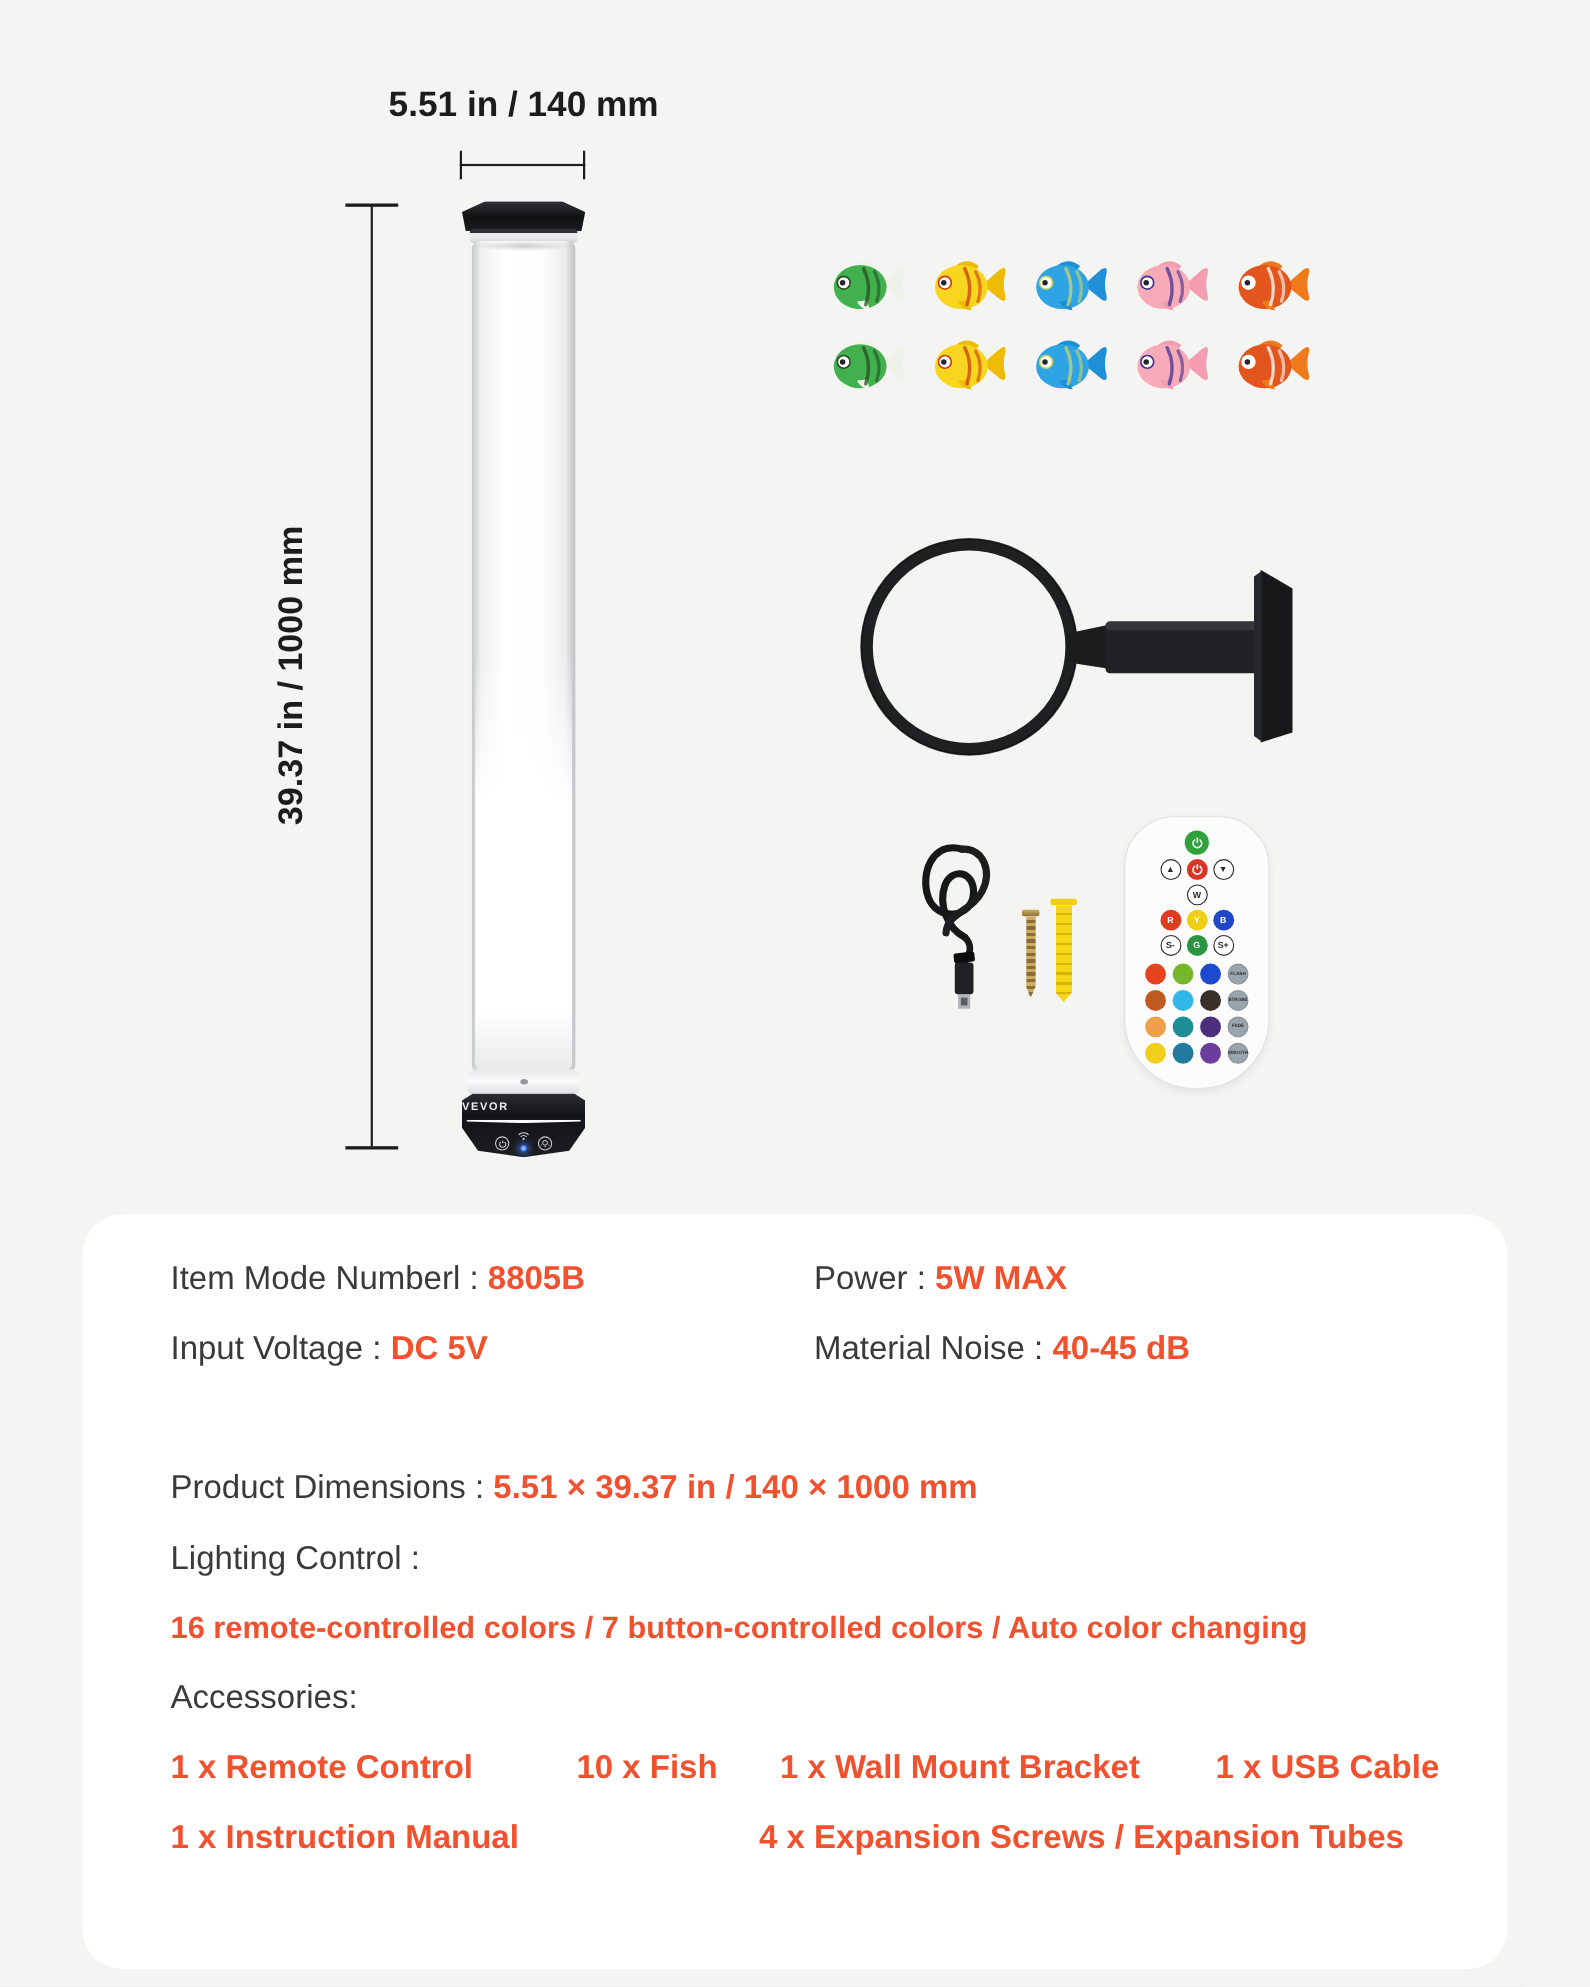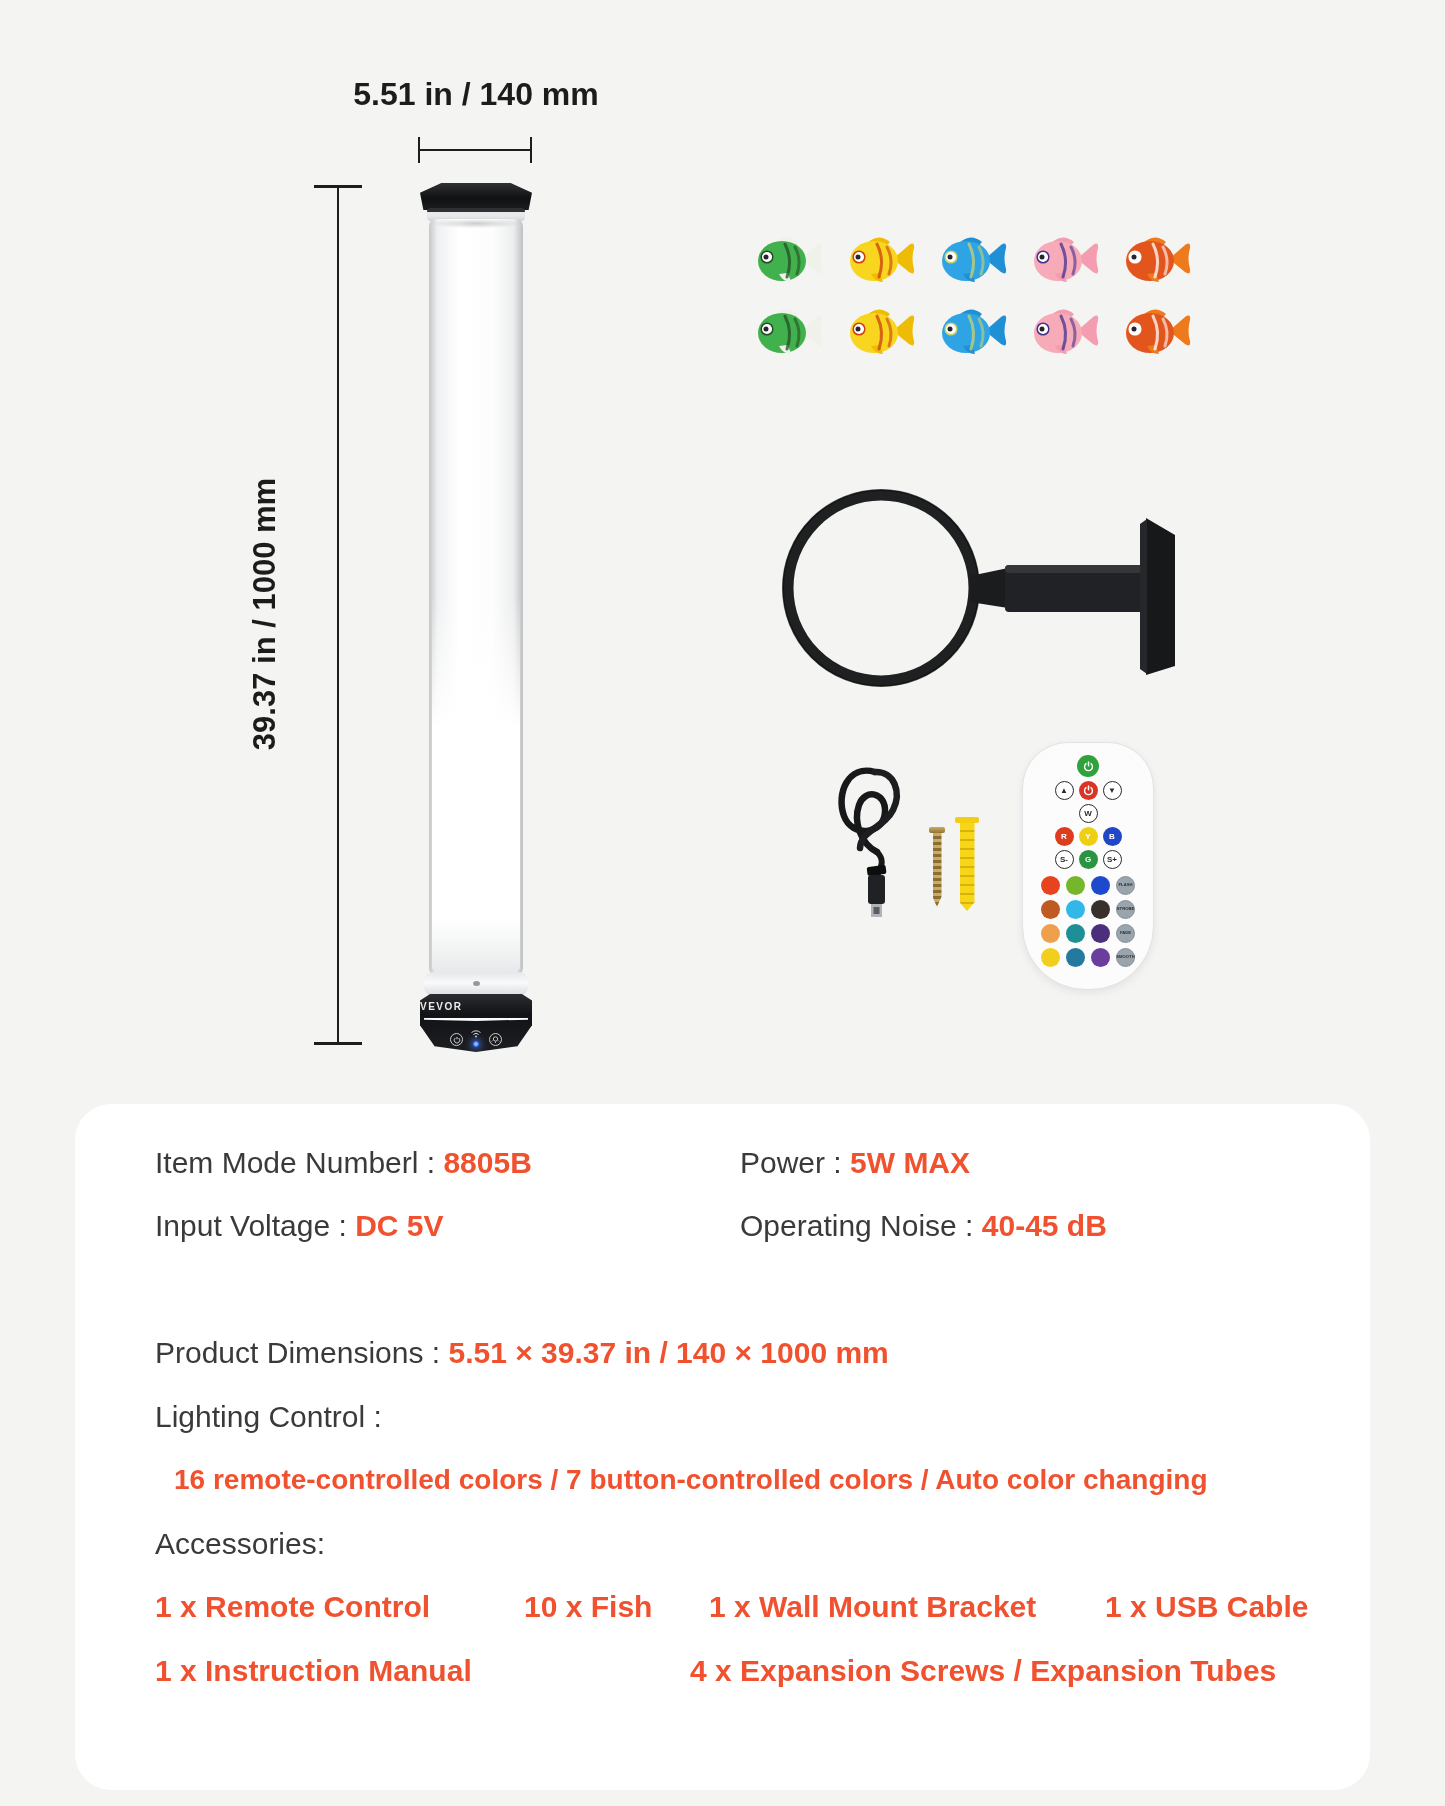--- a/index.html
+++ b/index.html
@@ -88,21 +88,21 @@
   .r-grid{display:grid;grid-template-columns:repeat(4,19px);gap:5px 6px;margin-top:3px;}
 
   
   .spec-card{position:absolute;left:75px;top:1104px;width:1295px;height:686px;
     background:var(--card);border-radius:36px;}
   .spec-row{position:absolute;left:80px;right:60px;height:36px;font-size:30px;line-height:36px;white-space:nowrap;}
   .s-label{color:var(--text);}
   .s-value{color:var(--accent);font-weight:bold;}
   .col2{position:absolute;left:585px;top:0;}
   .acc-item{position:absolute;top:0;color:var(--accent);font-weight:bold;}
-  .fit{font-size:28px;margin-left:19px;}
+  .fit{font-size:28px;}
 </style>
 </head>
 <body>
 
 <div class="canvas">
 
   <div class="w-label">5.51 in / 140 mm</div>
   <div class="h-bracket">
     <div class="tick" style="left:0"></div>
     <div class="line"></div>
@@ -336,21 +336,21 @@
       </div>
     </div>
 
   <div class="spec-card">
     <div class="spec-row" style="top:41px">
       <span class="s-label">Item Mode Numberl : </span><span class="s-value">8805B</span>
       <span class="col2"><span class="s-label">Power : </span><span class="s-value">5W MAX</span></span>
     </div>
     <div class="spec-row" style="top:104px">
       <span class="s-label">Input Voltage : </span><span class="s-value">DC 5V</span>
-      <span class="col2"><span class="s-label">Operating Noise : </span><span class="s-value">40-45 dB</span></span>
+      <span class="col2"><span class="s-label">Material Noise : </span><span class="s-value">40-45 dB</span></span>
     </div>
     <div class="spec-row" style="top:231px">
       <span class="s-label">Product Dimensions : </span><span class="s-value">5.51 × 39.37 in / 140 × 1000 mm</span>
     </div>
     <div class="spec-row" style="top:295px">
       <span class="s-label">Lighting Control :</span>
     </div>
     <div class="spec-row fit" style="top:358px">
       <span class="s-value">16 remote-controlled colors / 7 button-controlled colors / Auto color changing</span>
     </div>

